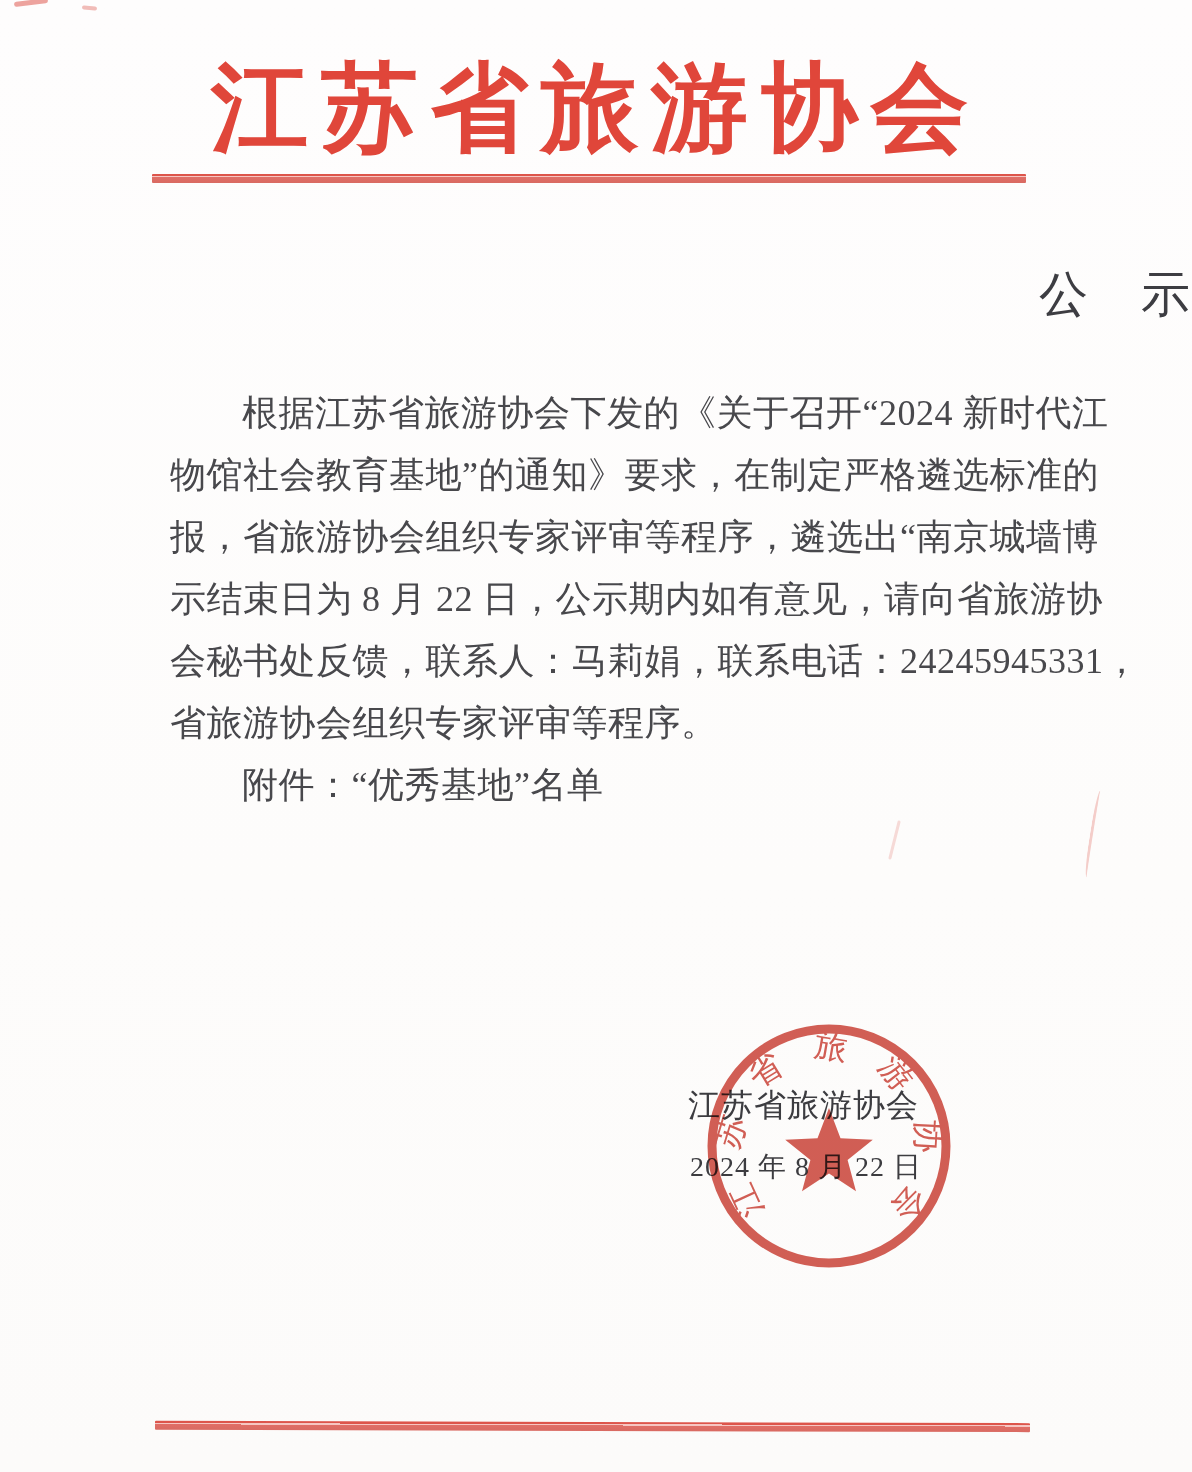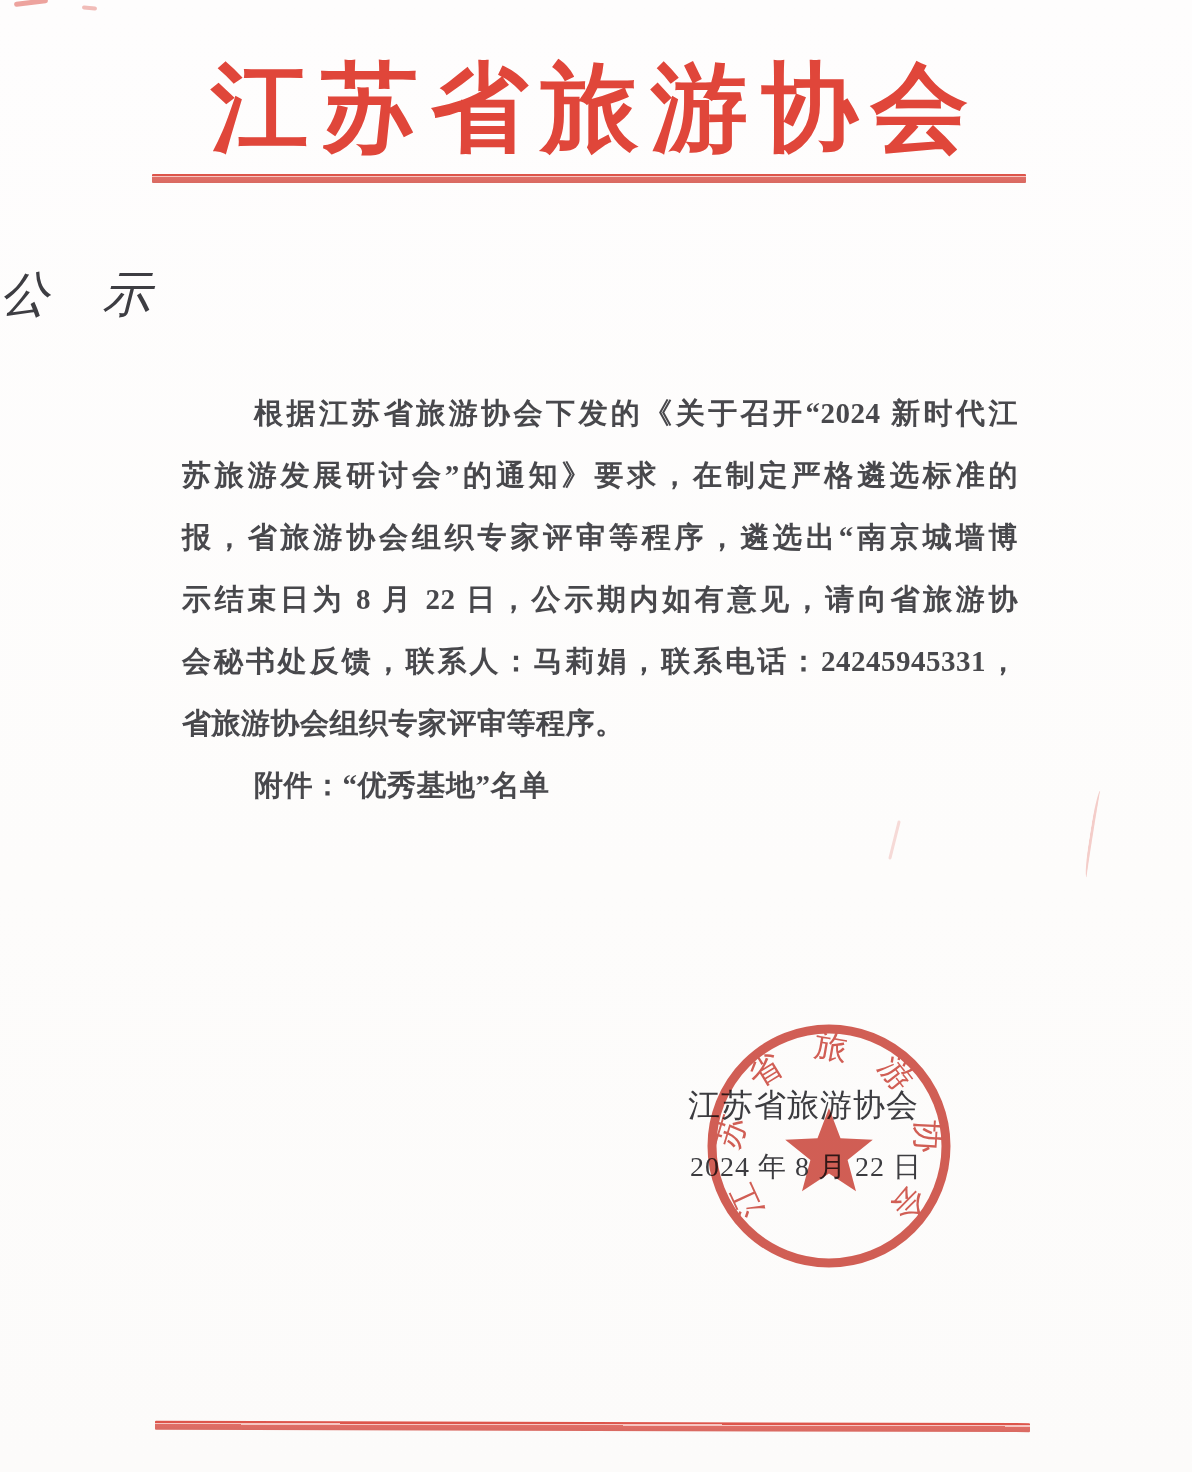--- a/index.html
+++ b/index.html
@@ -27,32 +27,30 @@
       #dd554b 0%, #dd554b 24%,
       #f6c6c2 24%, #f6c6c2 38%,
       #e06e66 38%, #d96a62 100%);
     border-radius:1px;
   }
   .rule.head{left:152px;top:174px;width:874px;}
   .rule.foot{left:155px;top:1422px;width:875px;transform:rotate(0.15deg);}
   
   .notice-title{
     position:absolute;left:0;top:262px;width:100%;
-    text-align:left;
+    text-align:right;
     font-size:49px;color:#3d3d42;
     letter-spacing:2px;
     filter:blur(0.3px);
-    font-style:italic;
   }
   
   .body-block{
-    position:absolute;left:182px;top:382px;width:836px;
-    font-size:29px;color:#48484c;
+    position:absolute;left:170px;top:382px;width:836px;
+    font-size:36px;color:#48484c;
     filter:blur(0.35px);
-    font-weight:bold;
   }
   .body-line{
     height:62px;line-height:62px;
     white-space:nowrap;
     text-align:justify;
     text-align-last:justify;
     text-justify:inter-character;
     letter-spacing:0.5px;
   }
   .body-line.indent{padding-left:72px;}
@@ -89,21 +87,21 @@
 
 <div class="page">
 
   <div class="org-title">江苏省旅游协会</div>
   <div class="rule head"></div>
 
   <div class="notice-title">公　示</div>
 
   <div class="body-block">
     <div class="body-line indent">根据江苏省旅游协会下发的《关于召开“2024 新时代江</div>
-    <div class="body-line">苏旅游发展研讨会”的通知》要求，在制定严格遴选标准的</div>
+    <div class="body-line">物馆社会教育基地”的通知》要求，在制定严格遴选标准的</div>
     <div class="body-line">报，省旅游协会组织专家评审等程序，遴选出“南京城墙博</div>
     <div class="body-line">示结束日为 8 月 22 日，公示期内如有意见，请向省旅游协</div>
     <div class="body-line">会秘书处反馈，联系人：马莉娟，联系电话：24245945331，</div>
     <div class="body-line last">省旅游协会组织专家评审等程序。</div>
     <div class="body-line last indent">附件：“优秀基地”名单</div>
   </div>
 
   <div class="sig-org">江苏省旅游协会</div>
   <div class="sig-date">2024 年 8 月 22 日</div>
 

